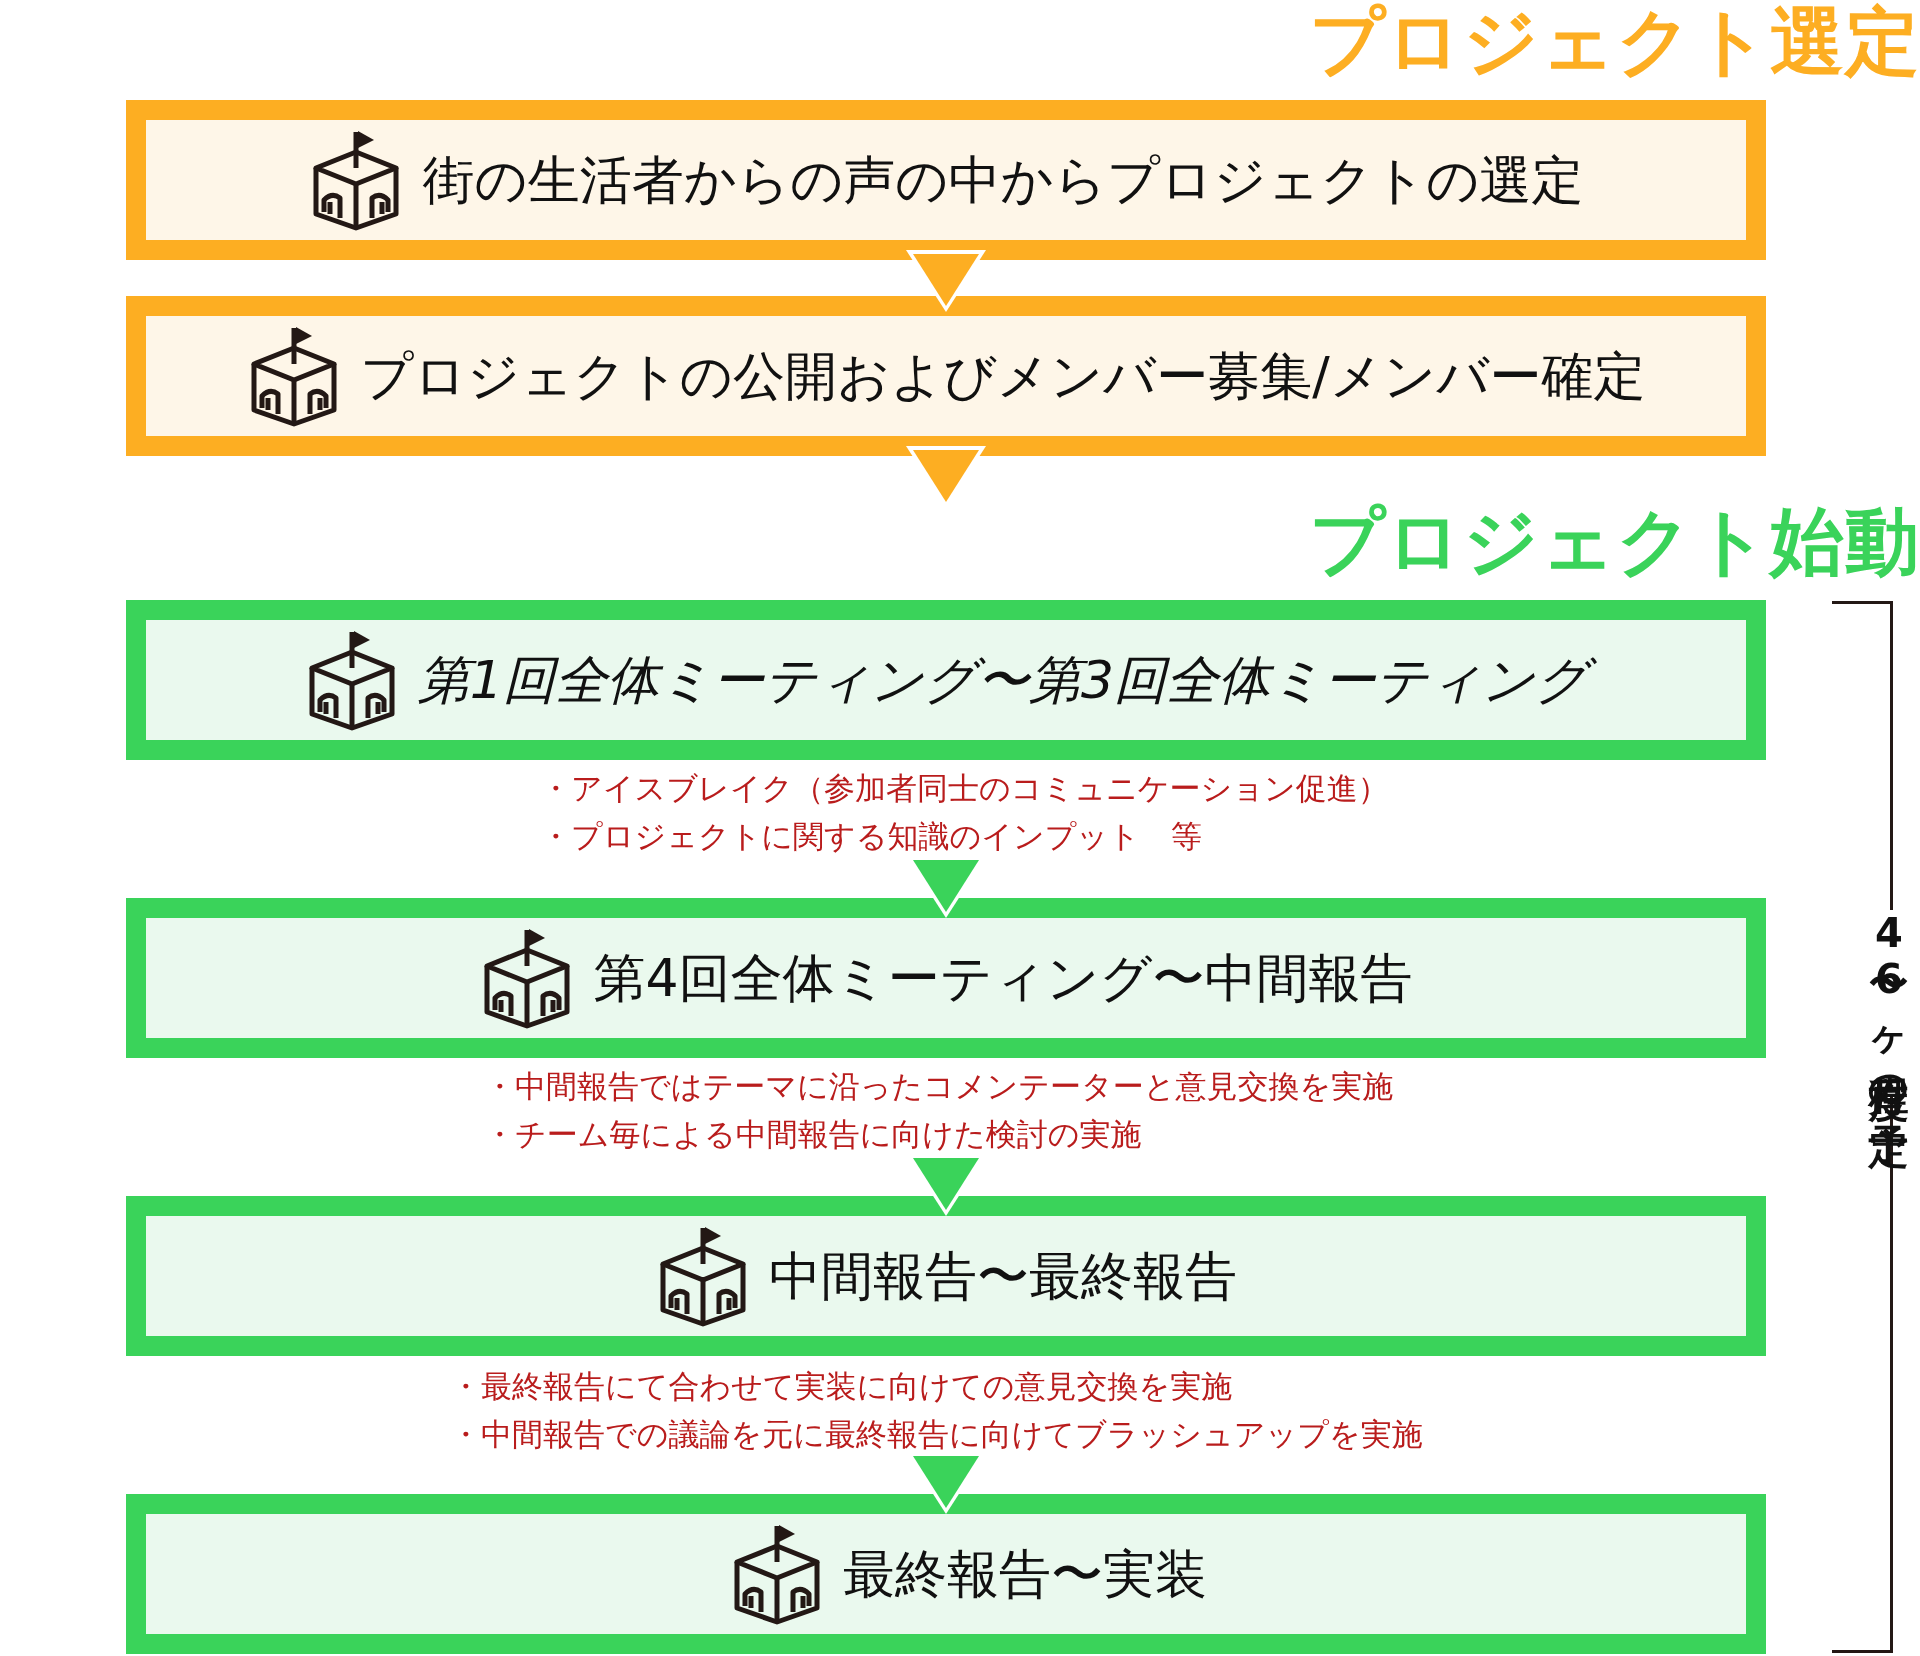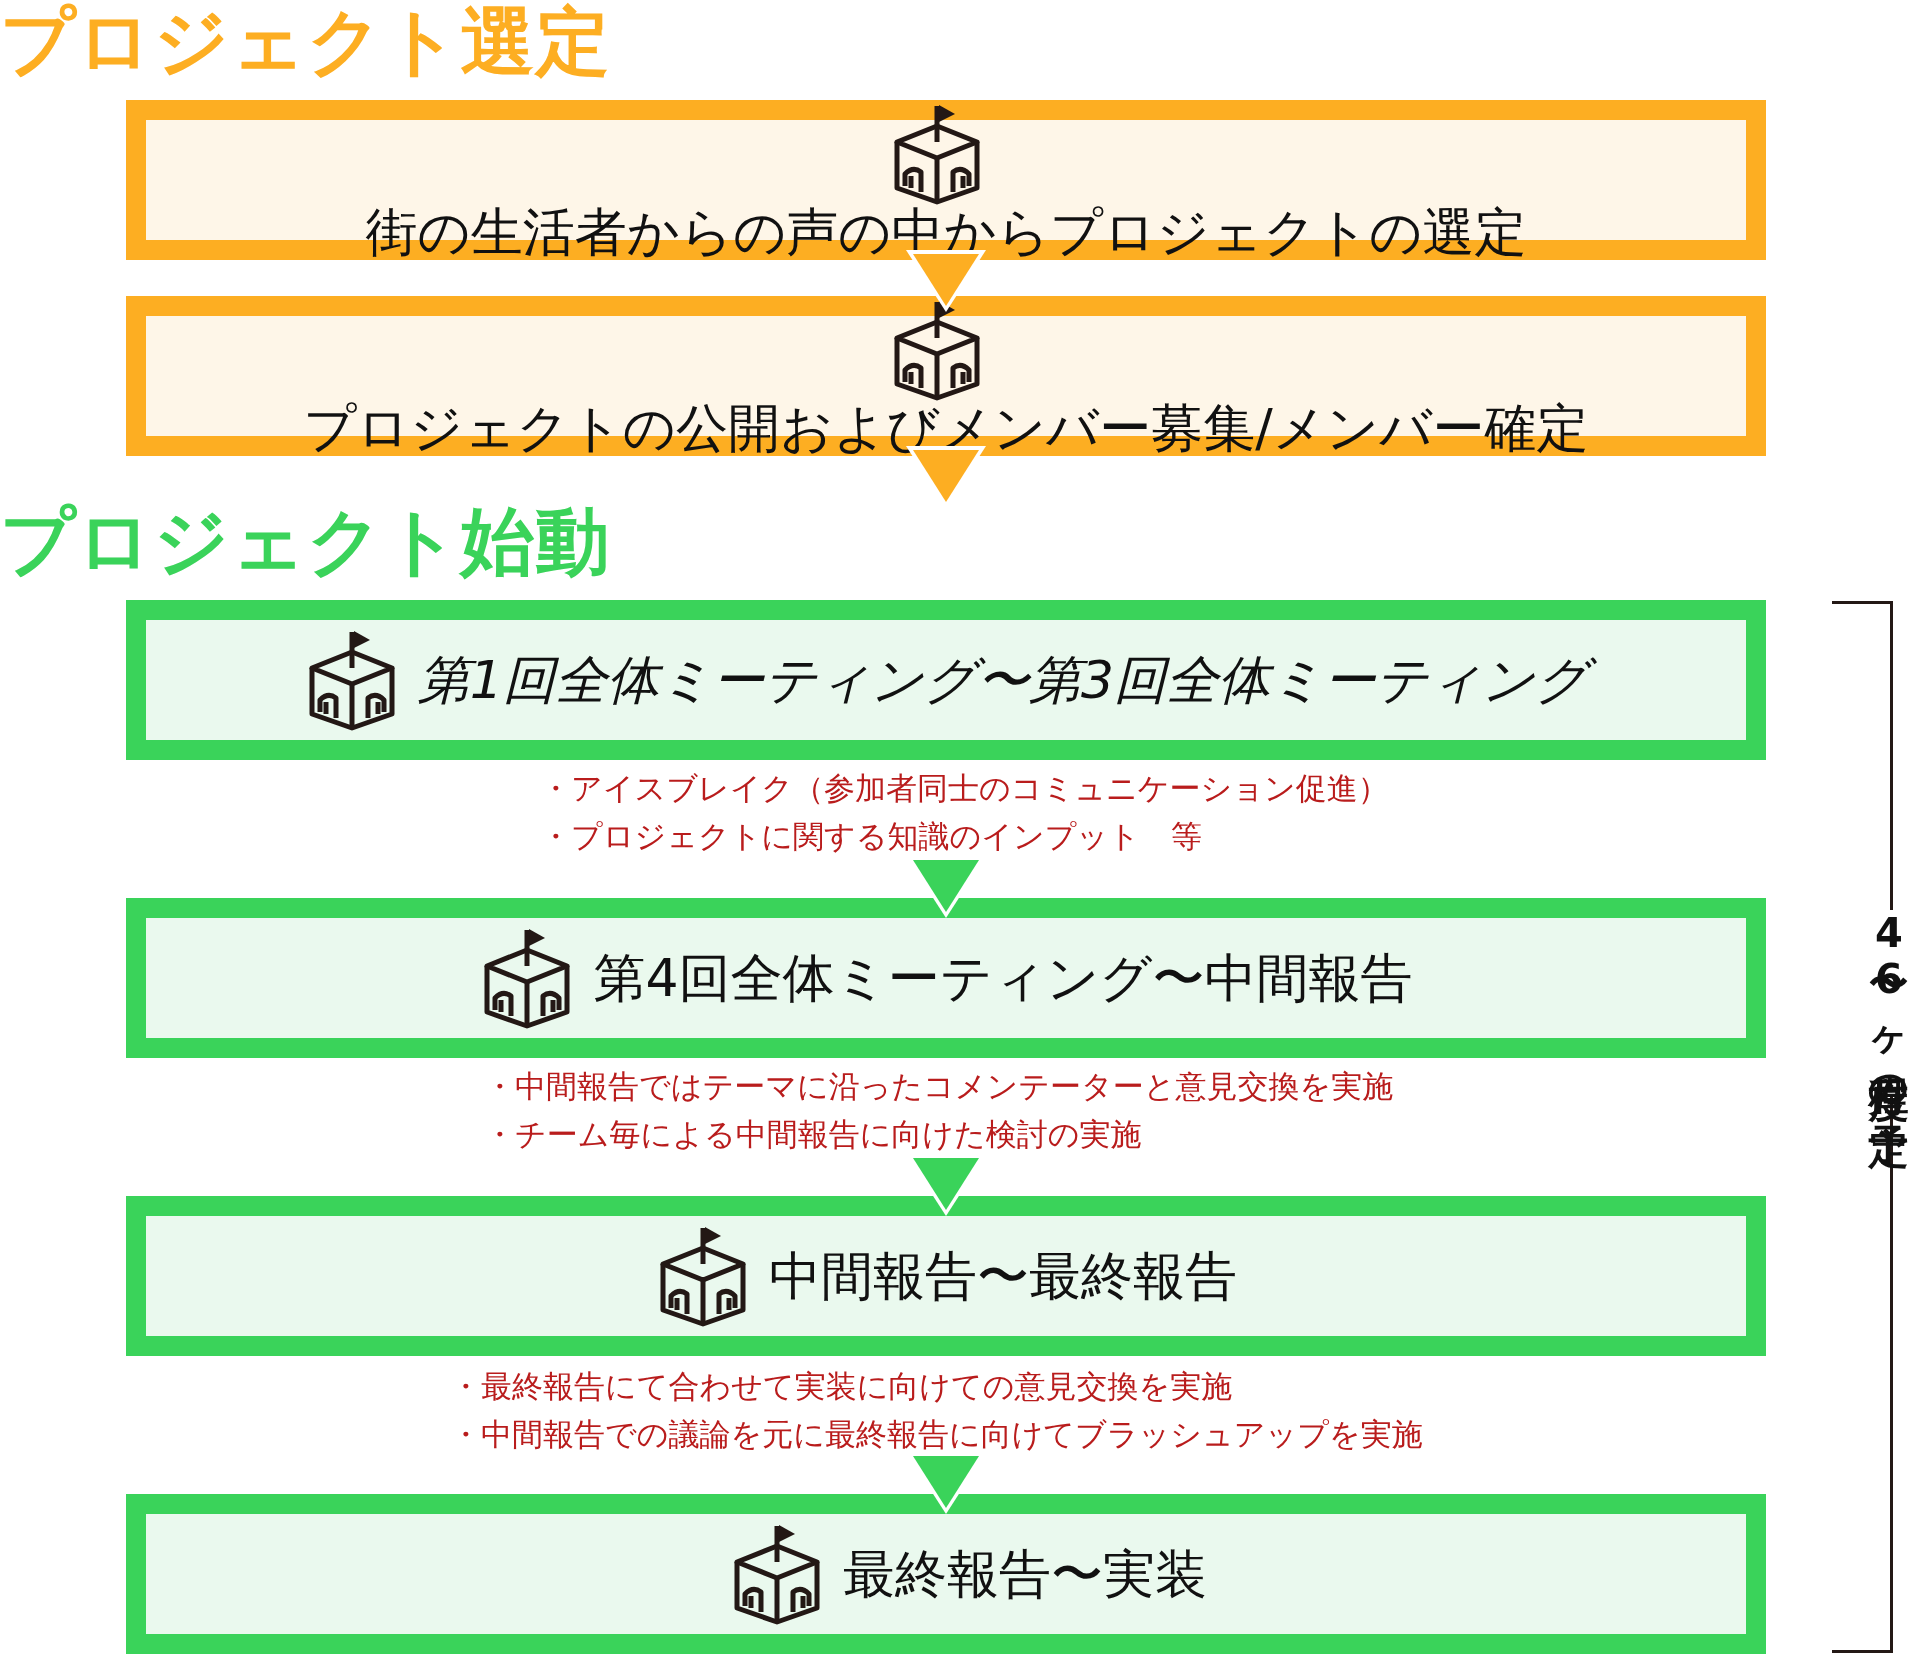--- a/index.html
+++ b/index.html
@@ -1,24 +1,24 @@
 <!DOCTYPE html>
 <html><head>
   <meta charset="utf-8">
   <style>
     html, body { margin: 0; padding: 0; background: #ffffff; }
     body { width: 1920px; height: 1656px; position: relative; overflow: hidden;
            font-family: "DejaVu Sans", "Liberation Sans", sans-serif; color: #111; }
-    .heading { position: absolute; left: 0; width: 1920px; text-align: left;
+    .heading { position: absolute; left: 0; width: 1920px; text-align: right;
                font-weight: bold; font-size: 74px; line-height: 1; letter-spacing: 1px; }
     .heading.orange { color: var(--orange); }
     .heading.green { color: var(--green); }
     .box { position: absolute; left: 126px; width: 1640px; height: 160px; box-sizing: border-box;
            border: 20px solid; display: flex; align-items: center; justify-content: center; }
-    .box.orange { border-color: var(--orange); background: var(--orange-fill); flex-direction: column; }
+    .box.orange { border-color: var(--orange); background: var(--orange-fill); }
     .box.green { border-color: var(--green); background: var(--green-fill); }
     .box .icon { width: 96px; height: 104px; margin-right: 18px; flex: 0 0 auto; }
     .box .label { font-size: 52px; line-height: 1; white-space: nowrap; color: #111; }
     .arrow { position: absolute; width: 0; height: 0; z-index: 2; }
     .arrow .outer { position: absolute; left: -40px; top: 0; width: 0; height: 0;
                     border-left: 40px solid transparent; border-right: 40px solid transparent;
                     border-top: 62px solid #ffffff; }
     .arrow .inner { position: absolute; left: -33px; top: 4px; width: 0; height: 0;
                     border-left: 33px solid transparent; border-right: 33px solid transparent;
                     border-top: 52px solid; }

